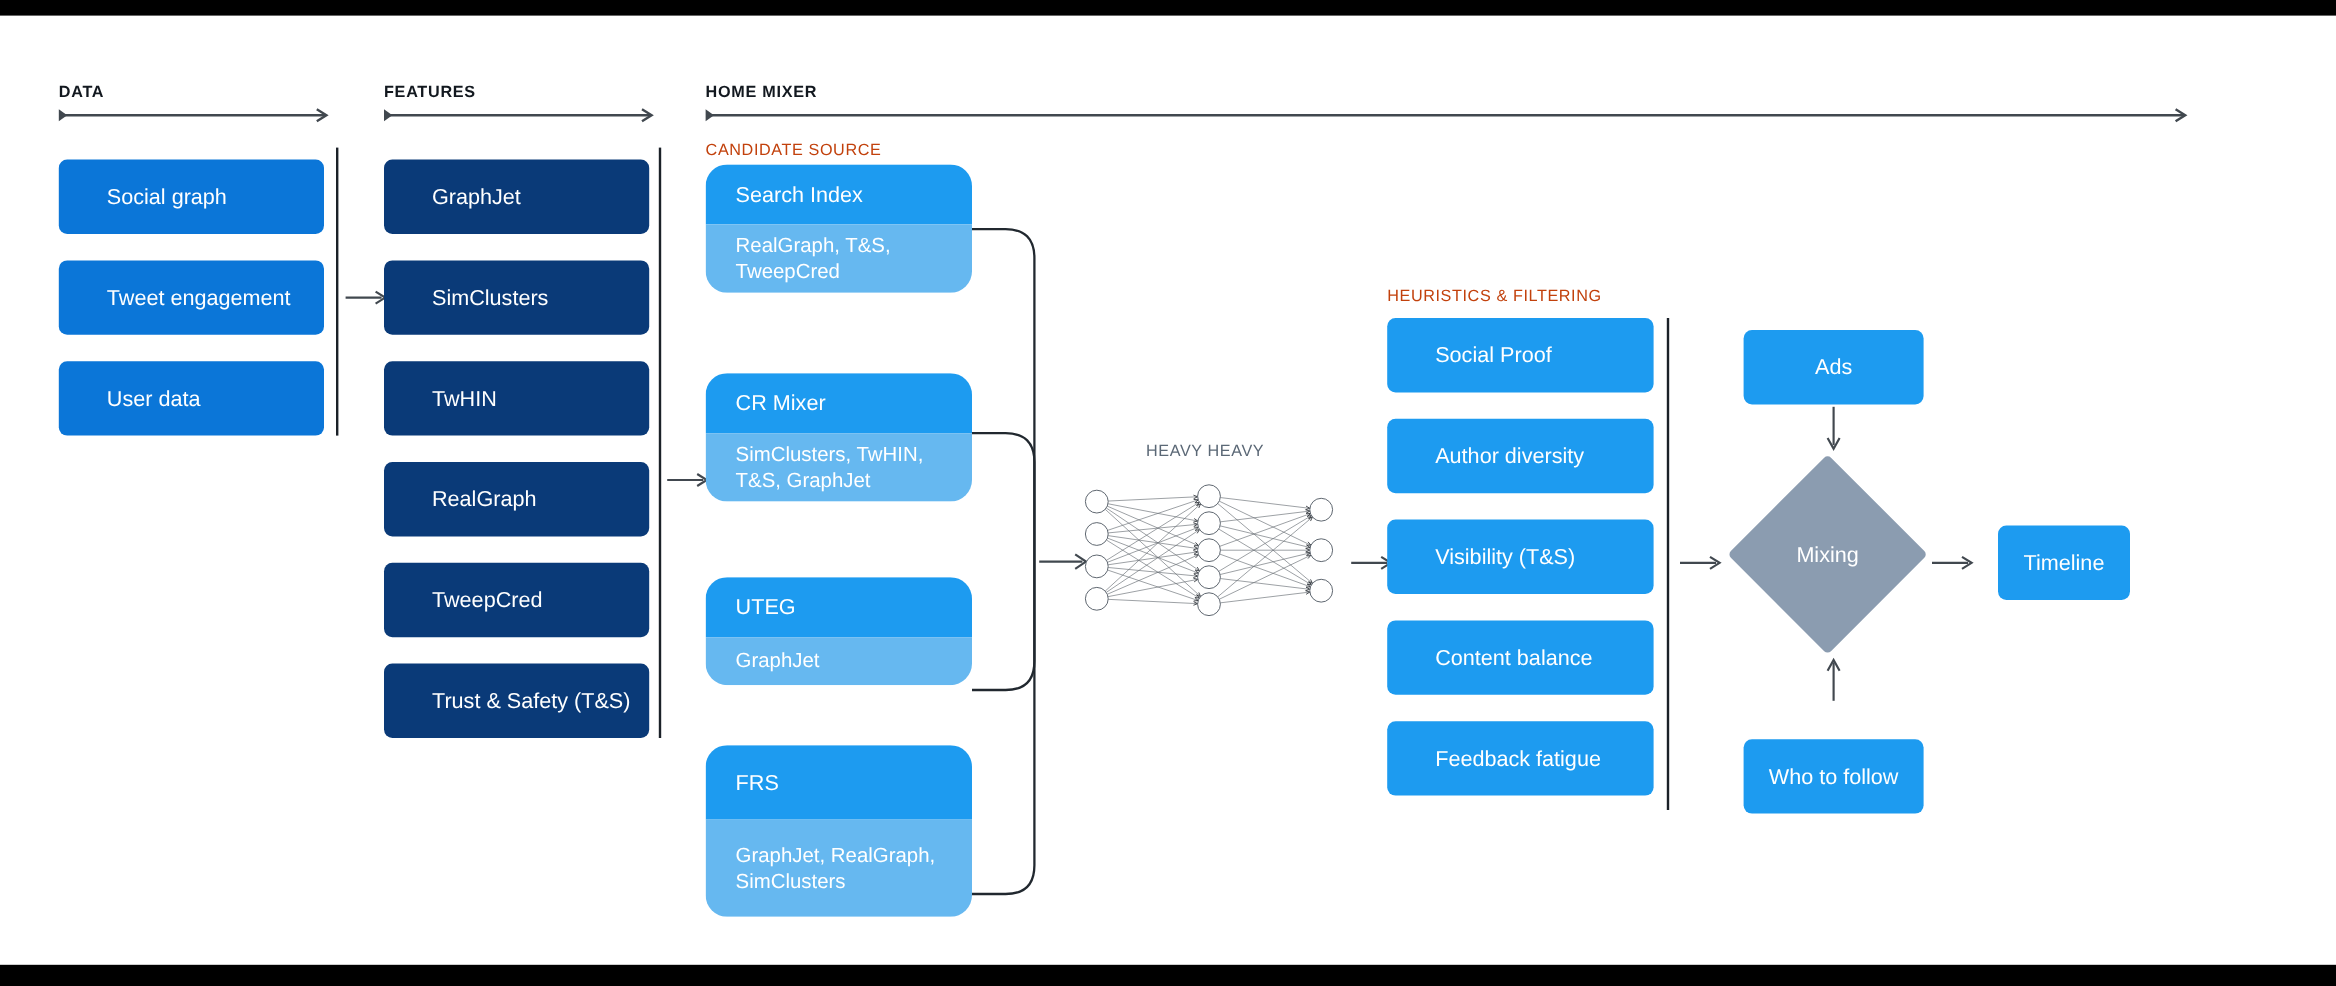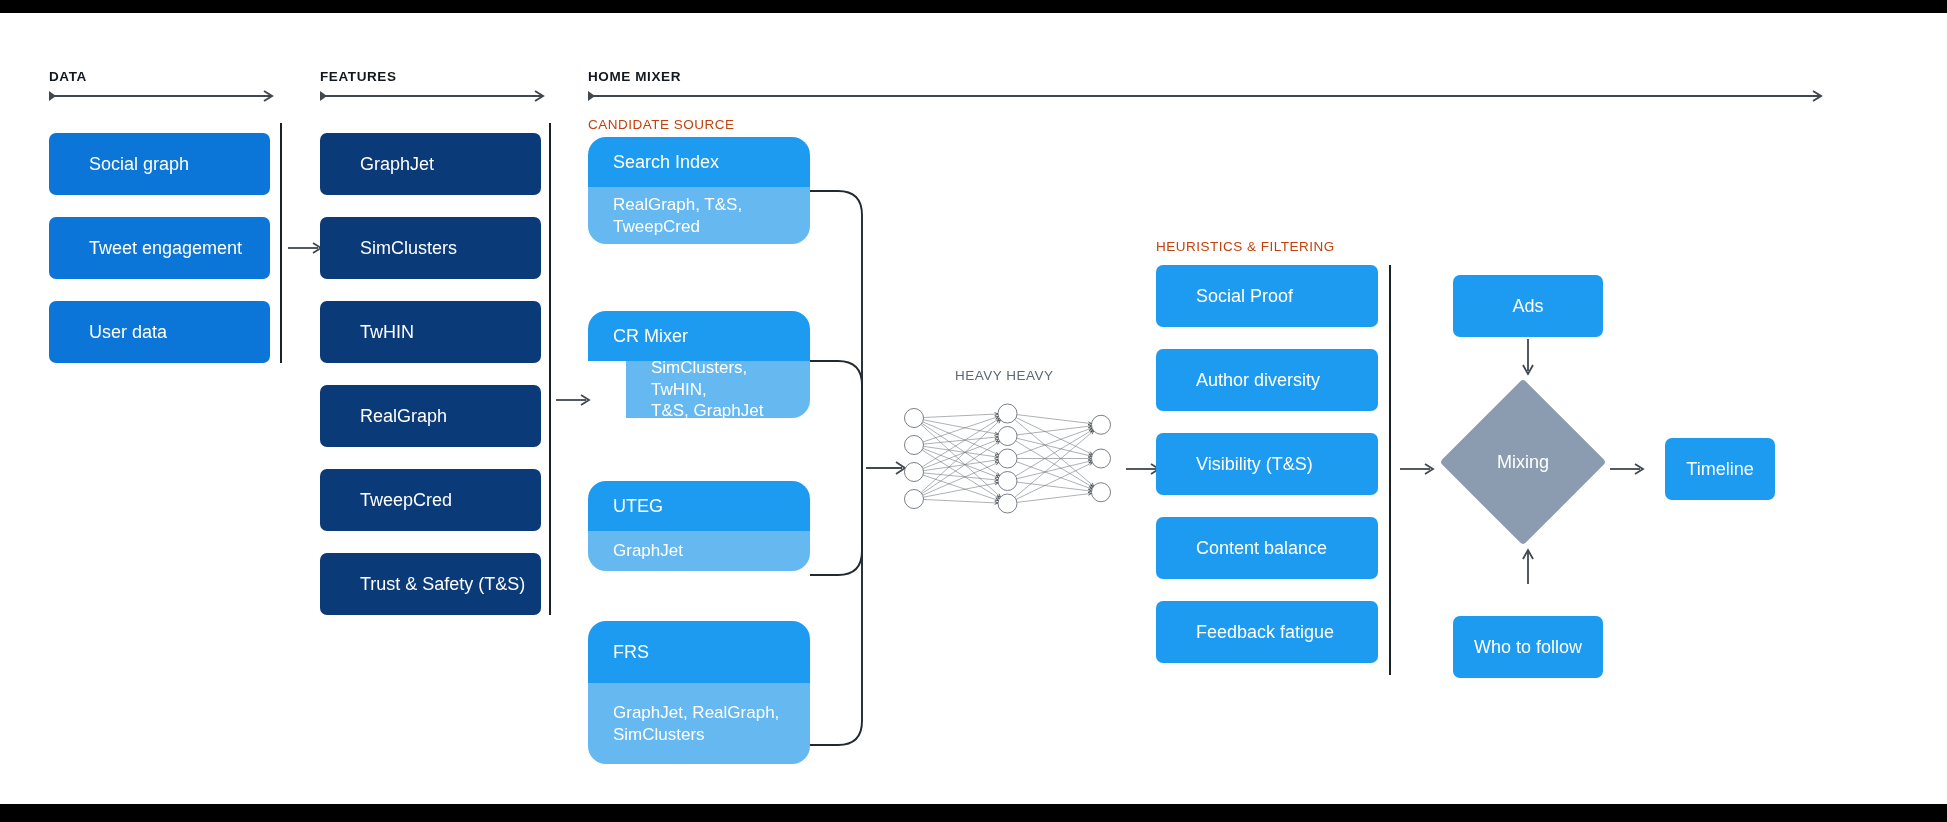--- a/index.html
+++ b/index.html
@@ -216,21 +216,21 @@
       <polyline points="25,3 33,8 25,13" fill="none" stroke="#41484f" stroke-width="1.8"></polyline>
     </svg>
 
     <div class="cs" style="left:588px; top:124px; width:222px; height:107px;">
       <div class="cs-head">Search Index</div>
       <div class="cs-body" style="height:57px;">RealGraph, T&amp;S,<br>TweepCred</div>
     </div>
 
     <div class="cs" style="left:588px; top:298px; width:222px; height:107px;">
       <div class="cs-head">CR Mixer</div>
-      <div class="cs-body" style="height:57px;margin-left:38px;">SimClusters, TwHIN,<br>T&amp;S, GraphJet</div>
+      <div class="cs-body" style="height:57px;">SimClusters, TwHIN,<br>T&amp;S, GraphJet</div>
     </div>
 
     <div class="cs" style="left:588px; top:468px; width:222px; height:90px;">
       <div class="cs-head">UTEG</div>
       <div class="cs-body" style="height:40px;">GraphJet</div>
     </div>
 
     <div class="cs" style="left:588px; top:608px; width:222px; height:143px;">
       <div class="cs-head" style="height:62px;">FRS</div>
       <div class="cs-body" style="height:81px;">GraphJet, RealGraph,<br>SimClusters</div>

